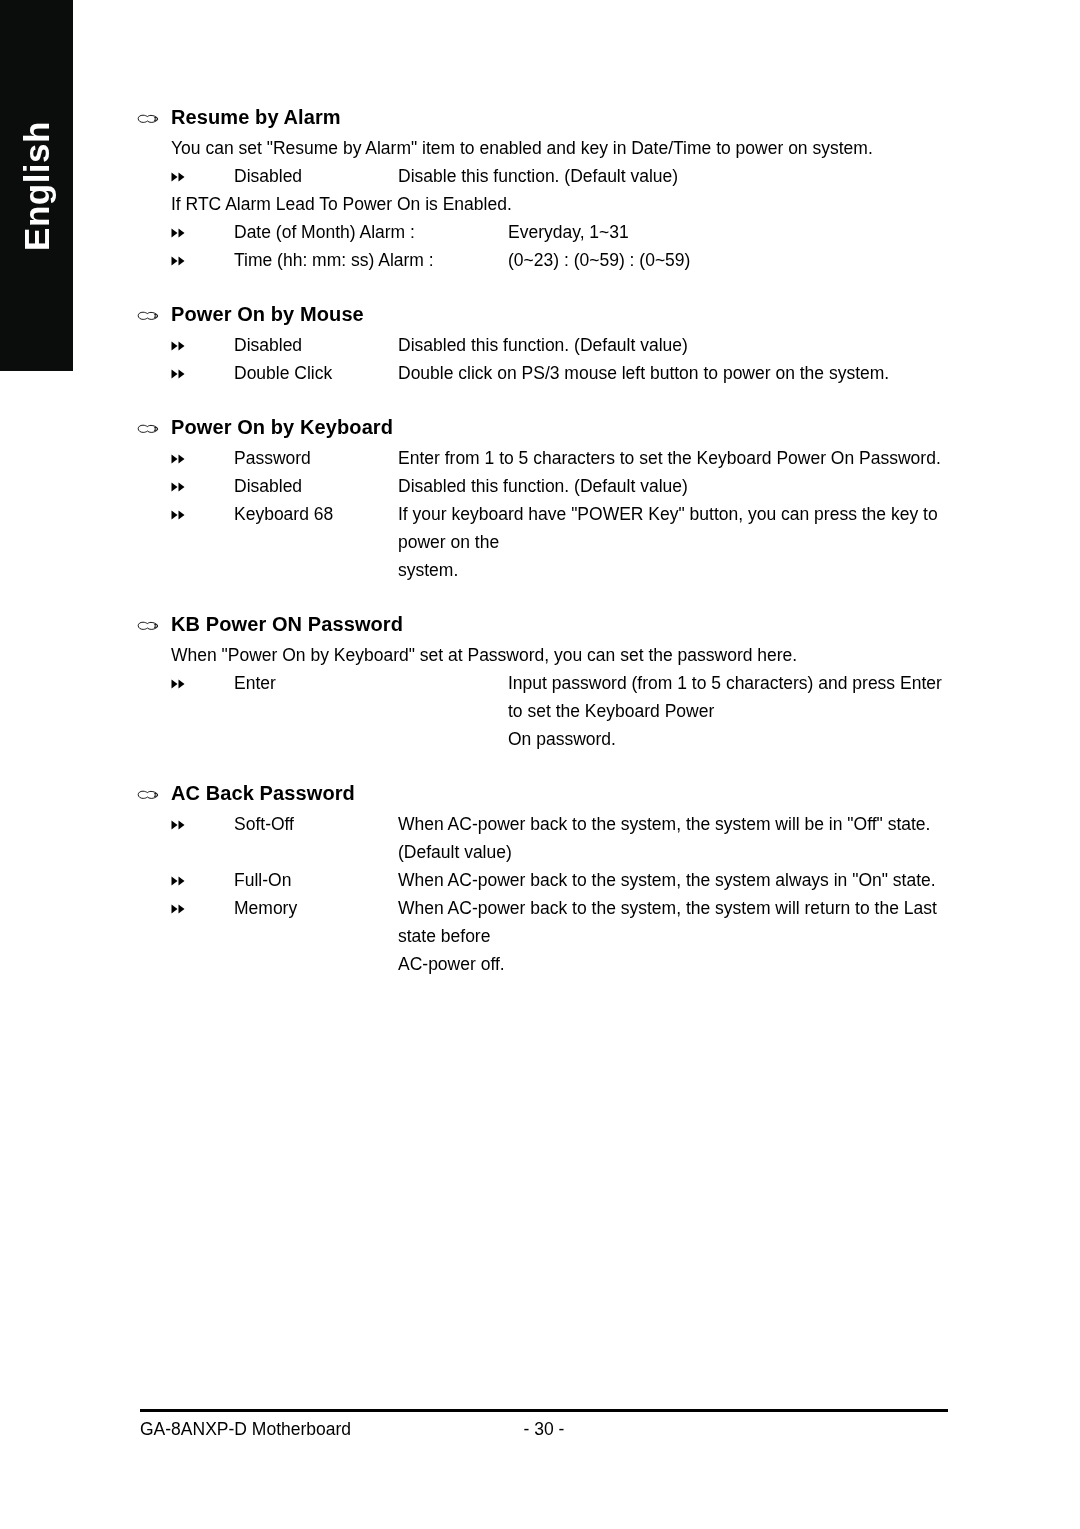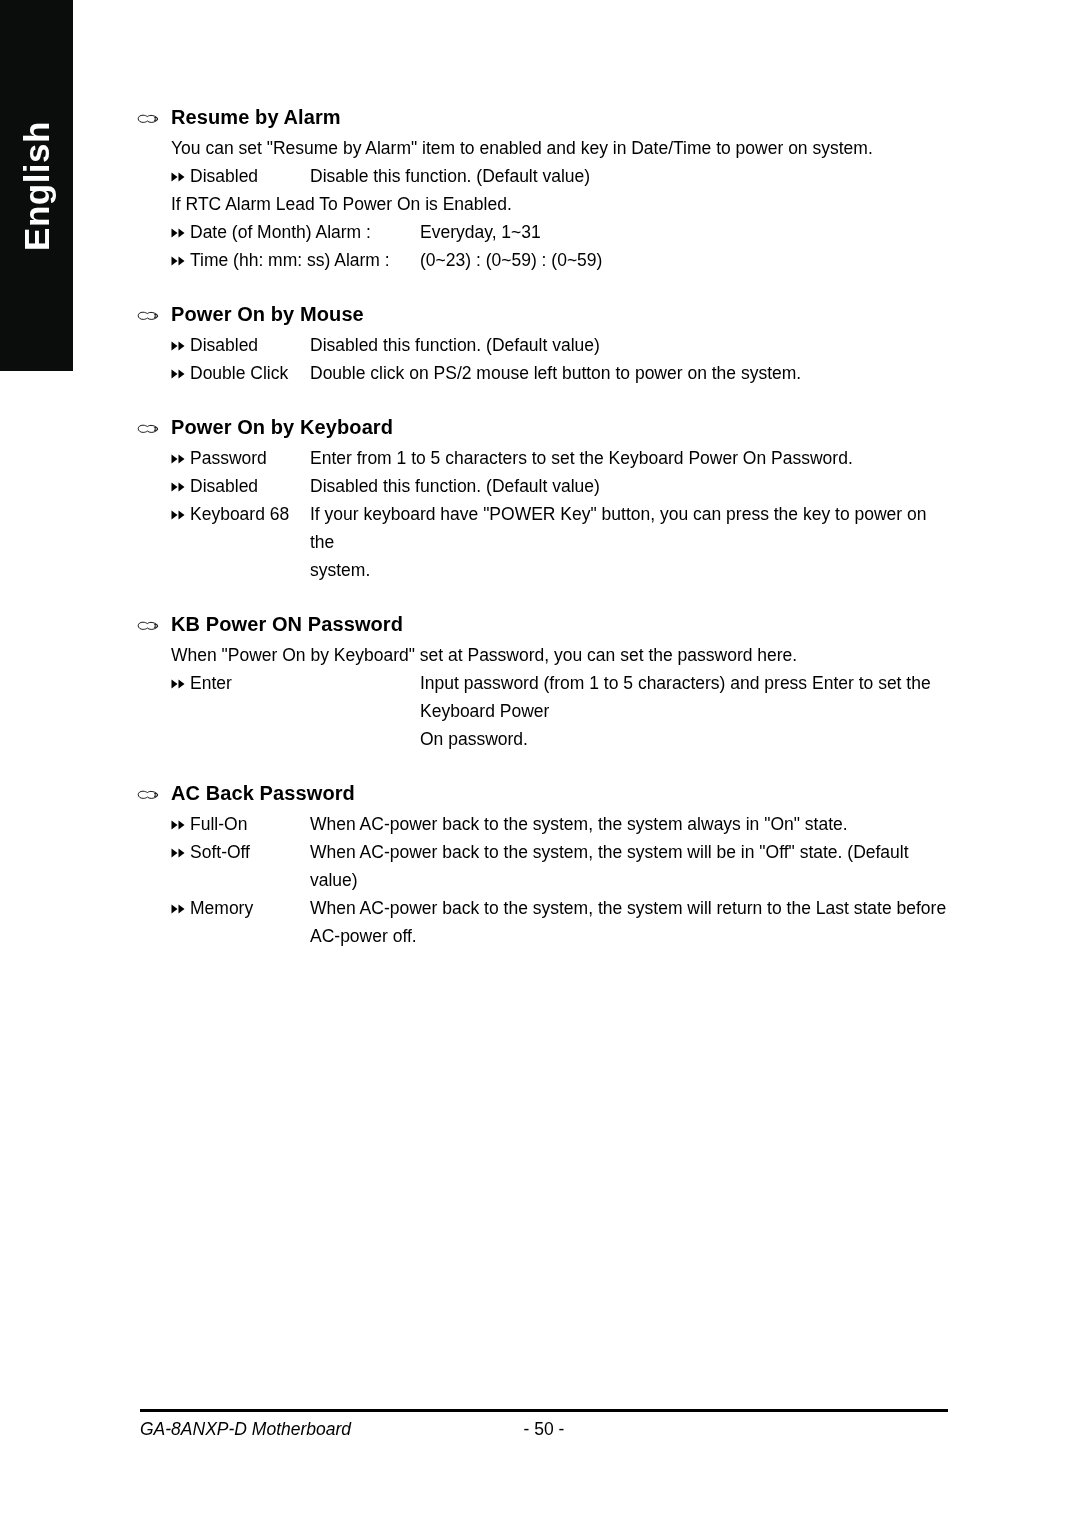--- a/index.html
+++ b/index.html
@@ -91,20 +91,21 @@
     white-space: nowrap;
   }
 
   
   .opt {
     display: flex;
     align-items: flex-start;
     margin-left: 34px;
     font-size: 17.5px;
     line-height: 28px;
+    gap: 44px;
   }
   .arrow {
     flex: 0 0 19px;
     width: 19px;
     font-size: 15px;
     line-height: 28px;
     letter-spacing: -1px;
   }
   .arrow svg { display: block; margin-top: 10px; }
   .term {
@@ -147,21 +148,20 @@
     height: 30px;
     margin-top: 3px;
   }
   .footer-left {
     position: absolute;
     left: 0;
     top: 0;
     font-size: 17.5px;
     line-height: 28px;
     white-space: nowrap;
-    font-style: italic;
   }
   .footer-center {
     position: absolute;
     left: 0;
     right: 0;
     top: 0;
     text-align: center;
     font-size: 17.5px;
     line-height: 28px;
   }
@@ -256,21 +256,21 @@
       </div>
 
       <div class="opt">
         <span class="arrow">
           <svg width="15" height="10" viewBox="0 0 15 10">
             <path d="M0.5 0.5 L6.5 5 L0.5 9.5 Z" fill="#000"></path>
             <path d="M7.5 0.5 L13.5 5 L7.5 9.5 Z" fill="#000"></path>
           </svg>
         </span>
         <span class="term">Double Click</span>
-        <span class="desc">Double click on PS/2 mouse left button to power on the system.</span>
+        <span class="desc">Double click on PS/3 mouse left button to power on the system.</span>
       </div>
     </div>
 
     <div class="section gap-head">
       <div class="section-head">
         <span class="hand-icon">
           <svg width="22" height="12" viewBox="0 0 22 12">
             <path d="M20.5 5.2 C19 3.6 16.6 2.4 14 2.4 C12.2 2.4 11.2 3.0 10.4 3.6
                      C9.6 3.1 8.0 2.2 6.0 2.2 C3.2 2.2 1.2 3.6 1.2 5.6
                      C1.2 7.8 3.4 9.4 6.2 9.4 C8.2 9.4 9.6 8.7 10.4 8.0
@@ -363,33 +363,33 @@
         <span class="section-title">AC Back Password</span>
       </div>
 
       <div class="opt">
         <span class="arrow">
           <svg width="15" height="10" viewBox="0 0 15 10">
             <path d="M0.5 0.5 L6.5 5 L0.5 9.5 Z" fill="#000"></path>
             <path d="M7.5 0.5 L13.5 5 L7.5 9.5 Z" fill="#000"></path>
           </svg>
         </span>
+        <span class="term">Soft-Off</span>
+        <span class="desc">When AC-power back to the system, the system will be in "Off" state. (Default value)</span>
+      </div>
+
+      <div class="opt">
+        <span class="arrow">
+          <svg width="15" height="10" viewBox="0 0 15 10">
+            <path d="M0.5 0.5 L6.5 5 L0.5 9.5 Z" fill="#000"></path>
+            <path d="M7.5 0.5 L13.5 5 L7.5 9.5 Z" fill="#000"></path>
+          </svg>
+        </span>
         <span class="term">Full-On</span>
         <span class="desc">When AC-power back to the system, the system always in "On" state.</span>
-      </div>
-
-      <div class="opt">
-        <span class="arrow">
-          <svg width="15" height="10" viewBox="0 0 15 10">
-            <path d="M0.5 0.5 L6.5 5 L0.5 9.5 Z" fill="#000"></path>
-            <path d="M7.5 0.5 L13.5 5 L7.5 9.5 Z" fill="#000"></path>
-          </svg>
-        </span>
-        <span class="term">Soft-Off</span>
-        <span class="desc">When AC-power back to the system, the system will be in "Off" state. (Default value)</span>
       </div>
 
       <div class="opt">
         <span class="arrow">
           <svg width="15" height="10" viewBox="0 0 15 10">
             <path d="M0.5 0.5 L6.5 5 L0.5 9.5 Z" fill="#000"></path>
             <path d="M7.5 0.5 L13.5 5 L7.5 9.5 Z" fill="#000"></path>
           </svg>
         </span>
         <span class="term">Memory</span>
@@ -399,17 +399,17 @@
         </span>
       </div>
     </div>
 
   </div>
 
   <div class="footer">
     <div class="footer-rule"></div>
     <div class="footer-row">
       <span class="footer-left">GA-8ANXP-D Motherboard</span>
-      <span class="footer-center">- 50 -</span>
+      <span class="footer-center">- 30 -</span>
     </div>
   </div>
 
 </div>
 
 </body></html>

